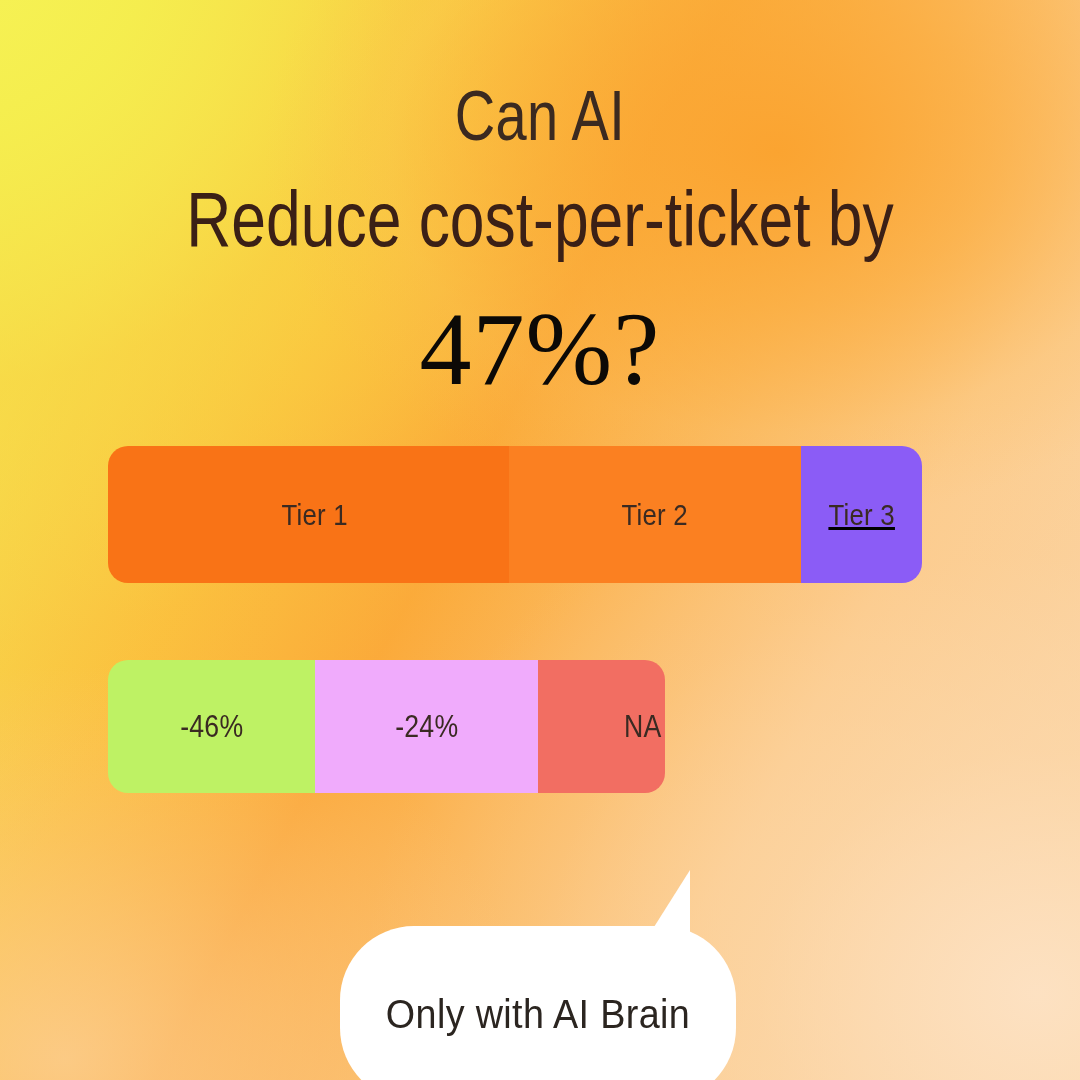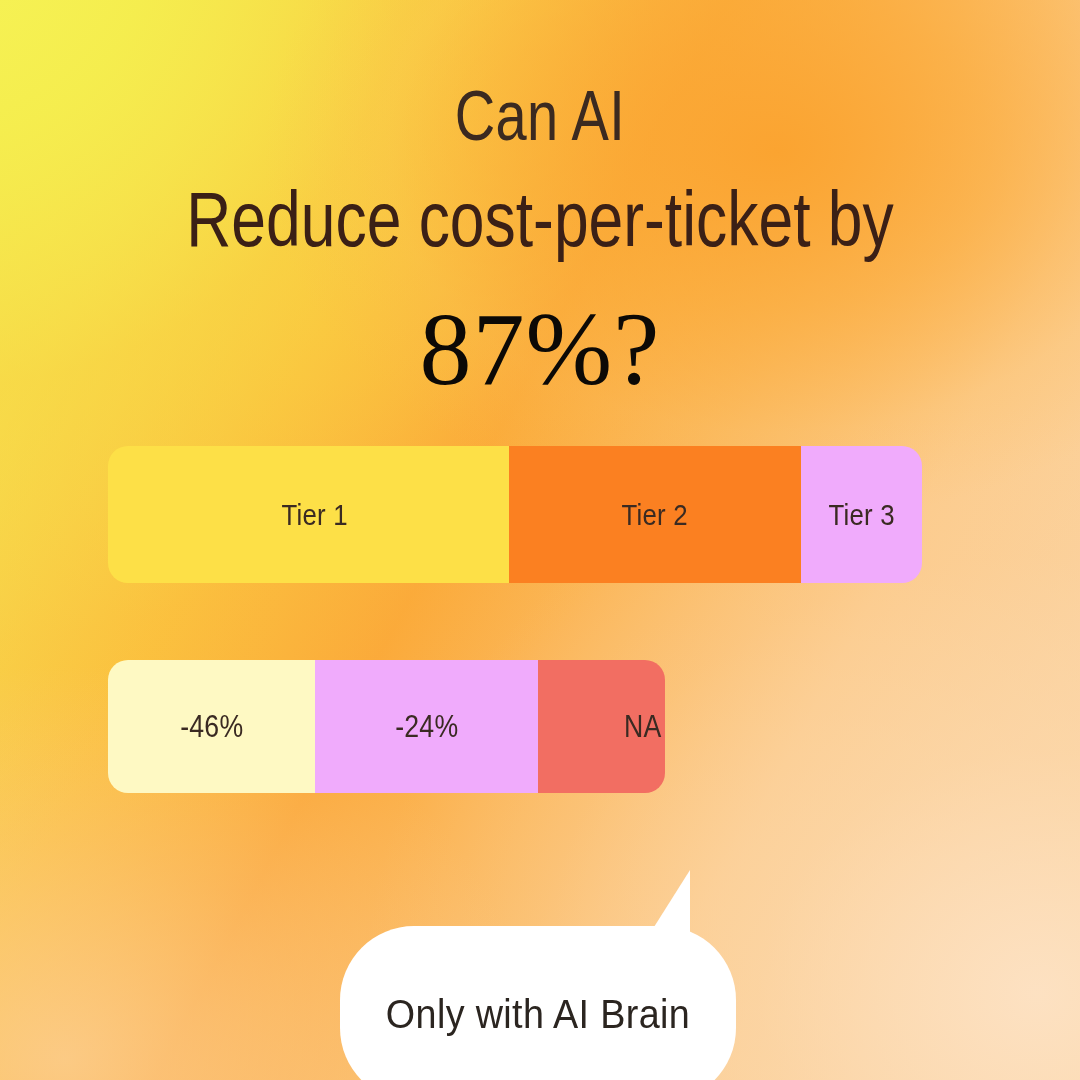--- a/index.html
+++ b/index.html
@@ -202,37 +202,37 @@
 
   <div class="bg-layer bg-base"></div>
   <div class="bg-layer bg-glow-yellow"></div>
   <div class="bg-layer bg-glow-orange"></div>
   <div class="bg-layer bg-glow-peach"></div>
   <div class="bg-layer bg-glow-peach2"></div>
 
   <div class="headline">
     <div class="hl-line1">Can AI</div>
     <div class="hl-line2">Reduce cost-per-ticket by</div>
-    <div class="hl-stat">87%?</div>
+    <div class="hl-stat">47%?</div>
   </div>
 
   <div class="bar" id="bar-tiers">
-      <div class="segment" style="flex: 395 0 0px; background: #fde047; padding-left: 12px;">
+      <div class="segment" style="flex: 395 0 0px; background: #f97316; padding-left: 12px;">
         <span class="segment-label">Tier 1</span>
       </div>
       <div class="segment" style="flex: 296 0 0px; background: rgb(251, 128, 33);">
         <span class="segment-label">Tier 2</span>
       </div>
-      <div class="segment" style="flex: 123 0 0px; background: #f0abfc;">
+      <div class="segment" style="flex: 123 0 0px; background: #8b5cf6; text-decoration: underline;">
         <span class="segment-label">Tier 3</span>
       </div>
     </div>
 
   <div class="bar" id="bar-values">
-      <div class="segment" style="flex: 207 0 0px; background: #fef9c3; justify-content: center;">
+      <div class="segment" style="flex: 207 0 0px; background: #bef264; justify-content: center;">
         <span class="segment-label">-46%</span>
       </div>
       <div class="segment" style="flex: 223 0 0px; background: #f0abfc;">
         <span class="segment-label">-24%</span>
       </div>
       <div class="segment" style="flex: 127 0 0px; background: rgb(242, 110, 98); justify-content: flex-end;">
         <span class="segment-label">NA</span>
       </div>
     </div>
 

